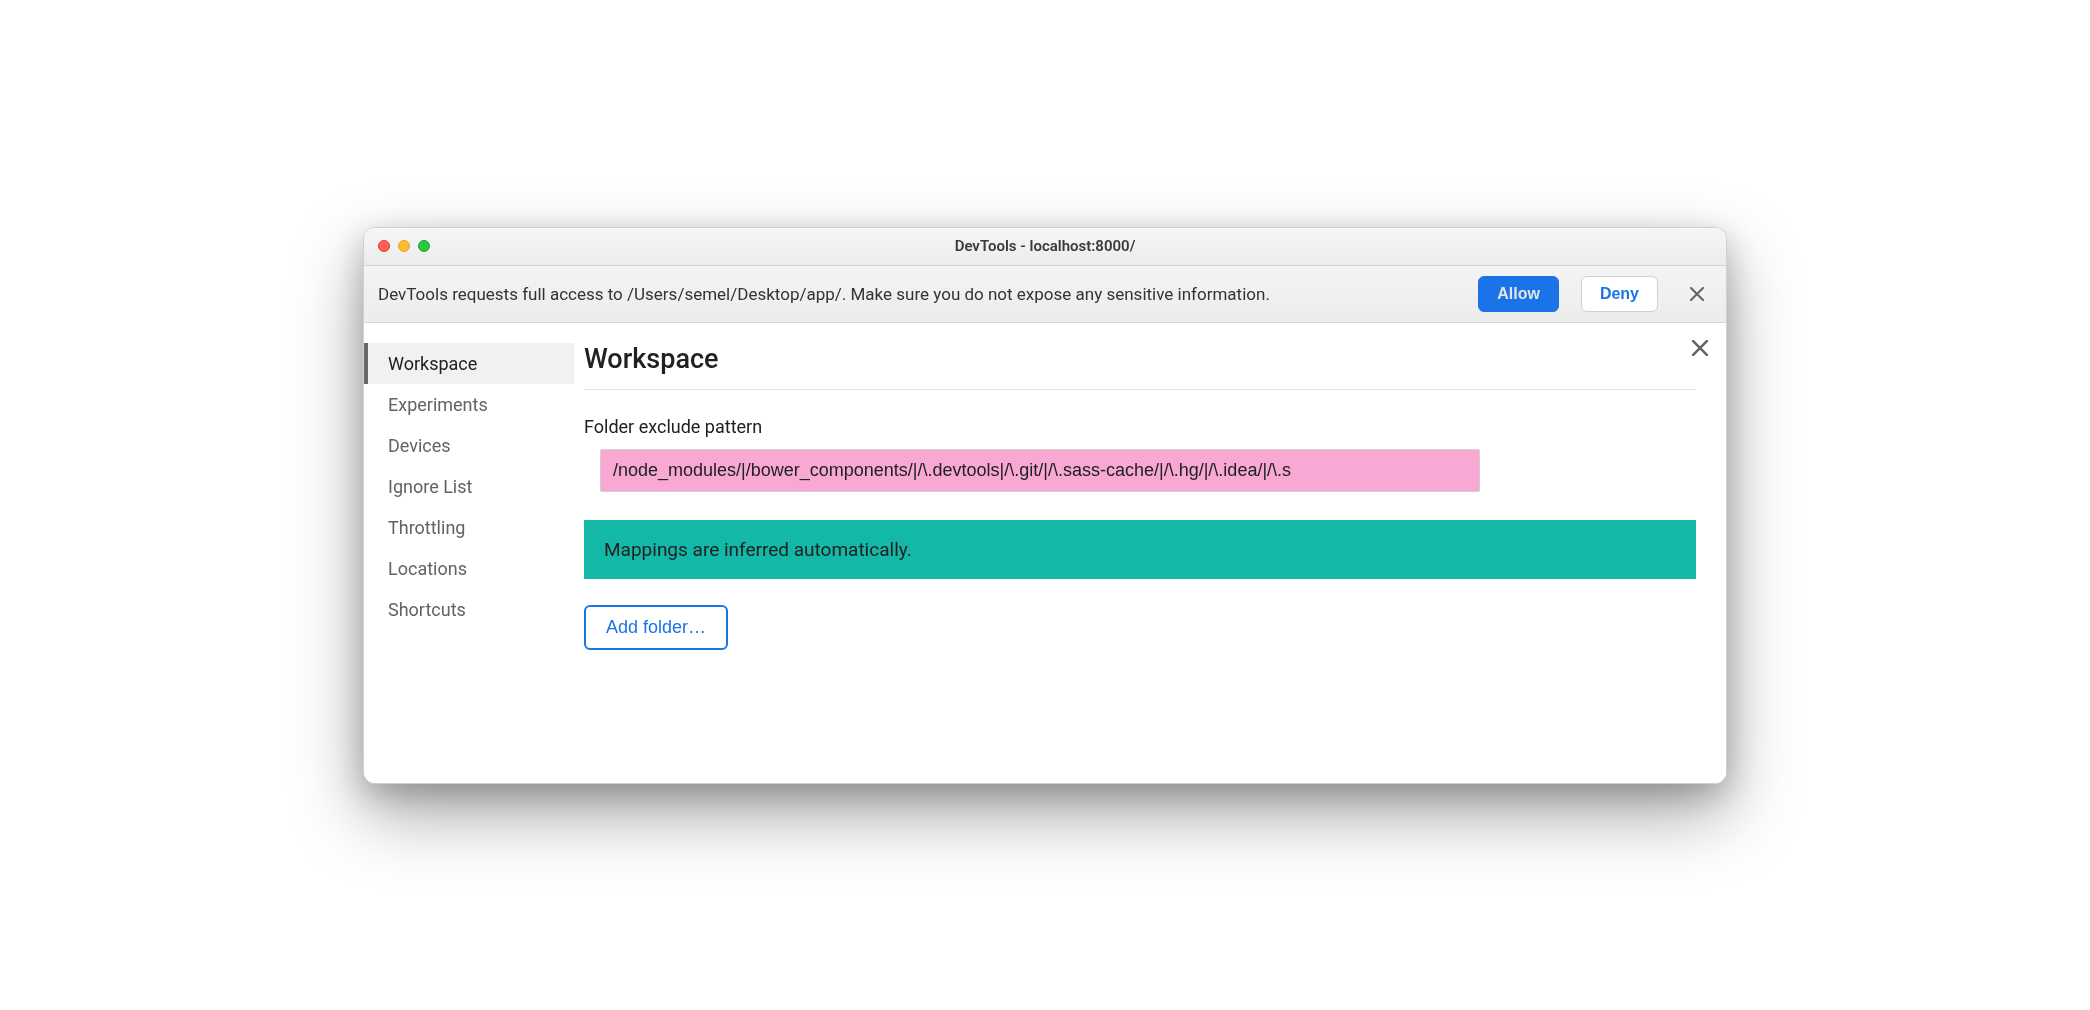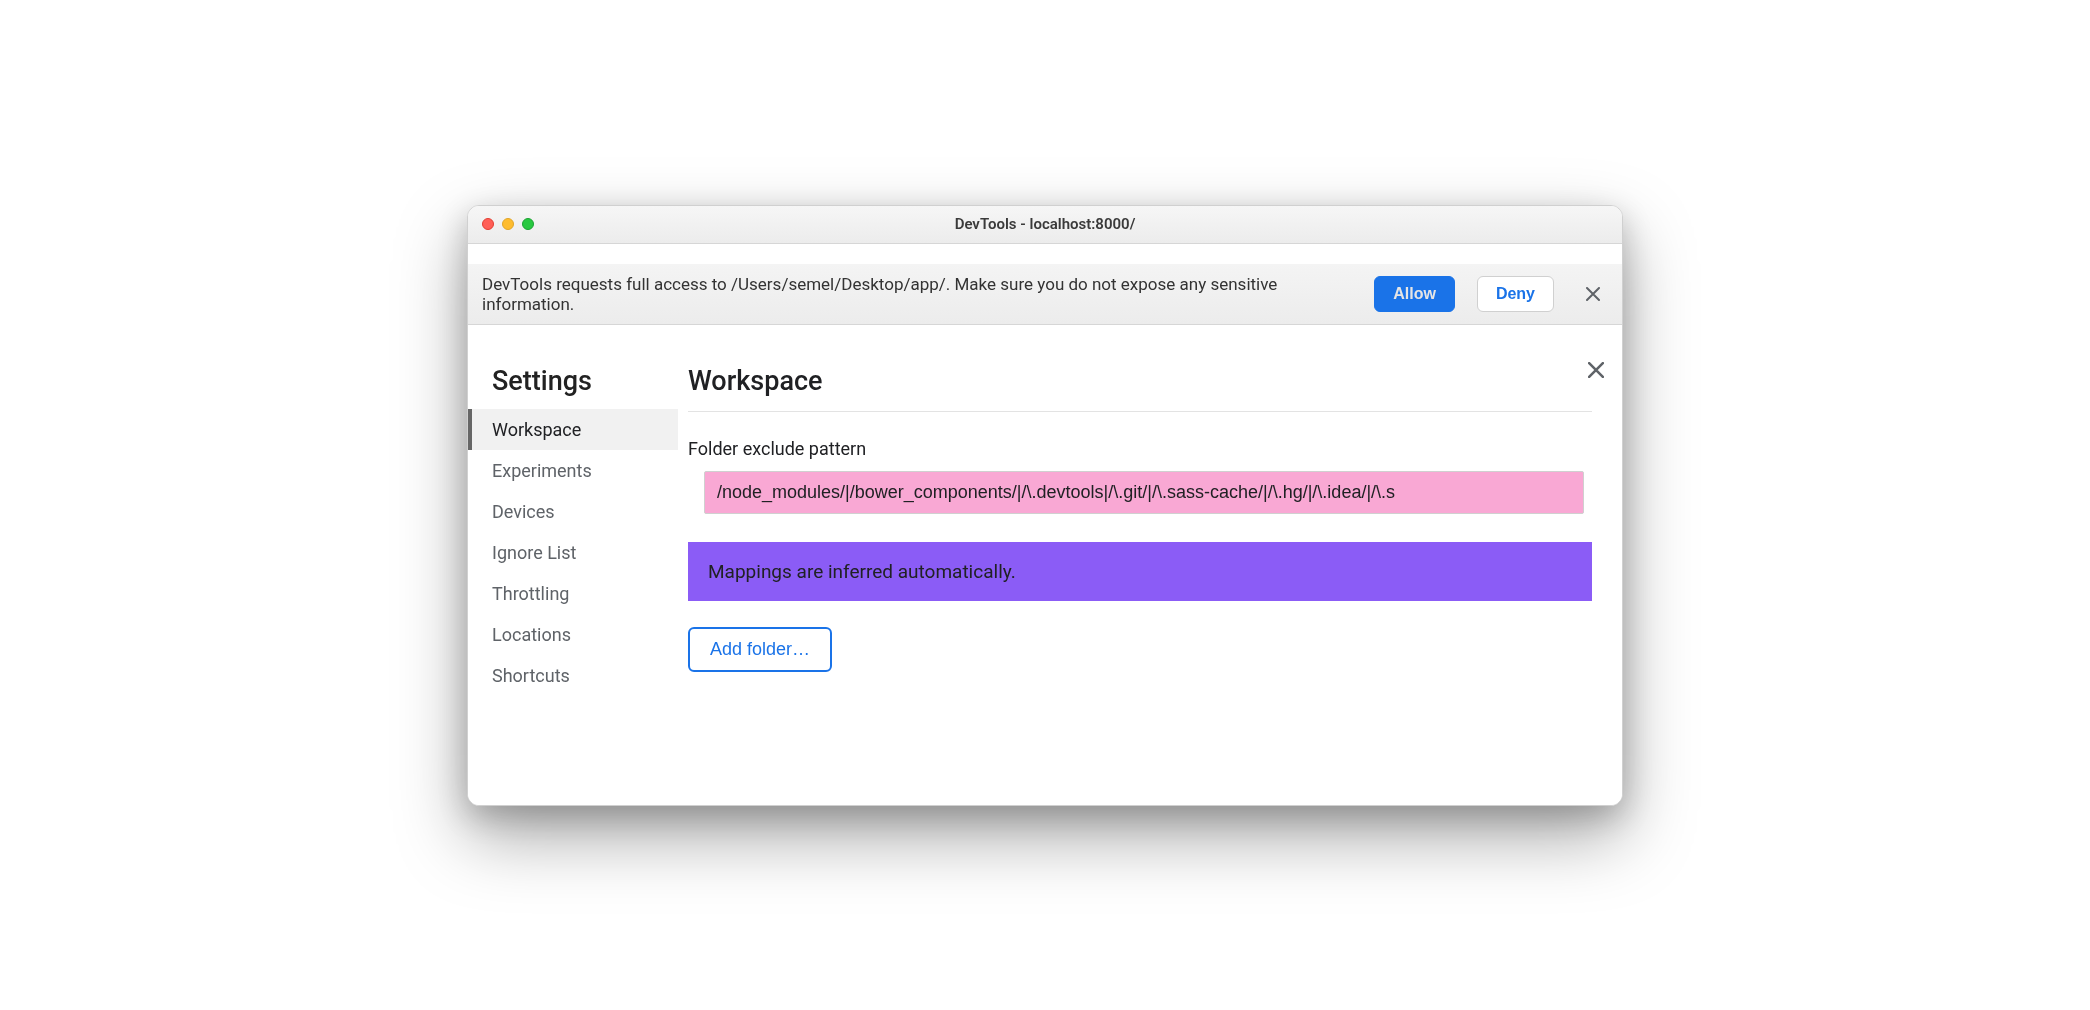--- a/index.html
+++ b/index.html
@@ -6,29 +6,28 @@
   html, body { width: 100%; height: 100%; }
   body {
     font-family: -apple-system, BlinkMacSystemFont, "Segoe UI", Roboto, Helvetica, Arial, sans-serif;
     background: #fff;
     display: flex;
     align-items: center;
     justify-content: center;
     padding: 40px;
   }
   .window {
-    width: 1156px;
+    width: 1364px;
     border-radius: 12px;
     overflow: hidden;
     border: 1px solid #d0d0d0;
     box-shadow: 0 30px 70px rgba(0,0,0,0.35), 0 10px 30px rgba(0,0,0,0.2);
     background: #fff;
     display: flex;
     flex-direction: column;
-    gap: 20px;
   }
   
   .titlebar {
     height: 38px;
     background: linear-gradient(#f6f6f6, #ececec);
     border-bottom: 1px solid #d6d6d6;
     display: flex;
     align-items: center;
     position: relative;
   }
@@ -130,21 +129,21 @@
     margin-left: 16px;
     padding: 10px 12px;
     font-size: 18px;
     color:#202124;
     border:1px solid #d0d0d0;
     border-radius: 2px;
     background:#f9a8d4;
   }
   .info-box {
     margin-top: 28px;
-    background:#8b5cf6;
+    background:#14b8a6;
     padding: 18px 20px;
     font-size: 19px;
     color:#202124;
   }
   .add-folder {
     margin-top: 26px;
     background:#fff;
     color:#1a73e8;
     font-size: 18px;
     font-weight:500;
@@ -180,21 +179,20 @@
   </div>
 
   <div class="content">
     <div class="content-close">
       <svg width="16" height="16" viewBox="0 0 14 14">
           <path d="M1 1 L13 13 M13 1 L1 13" stroke="#5f6368" stroke-width="2.2" stroke-linecap="round"></path>
         </svg>
     </div>
 
     <aside class="sidebar">
-      <h1>Settings</h1>
       <ul class="nav">
         <li class="active">Workspace</li>
         <li>Experiments</li>
         <li>Devices</li>
         <li>Ignore List</li>
         <li>Throttling</li>
         <li>Locations</li>
         <li>Shortcuts</li>
       </ul>
     </aside>

